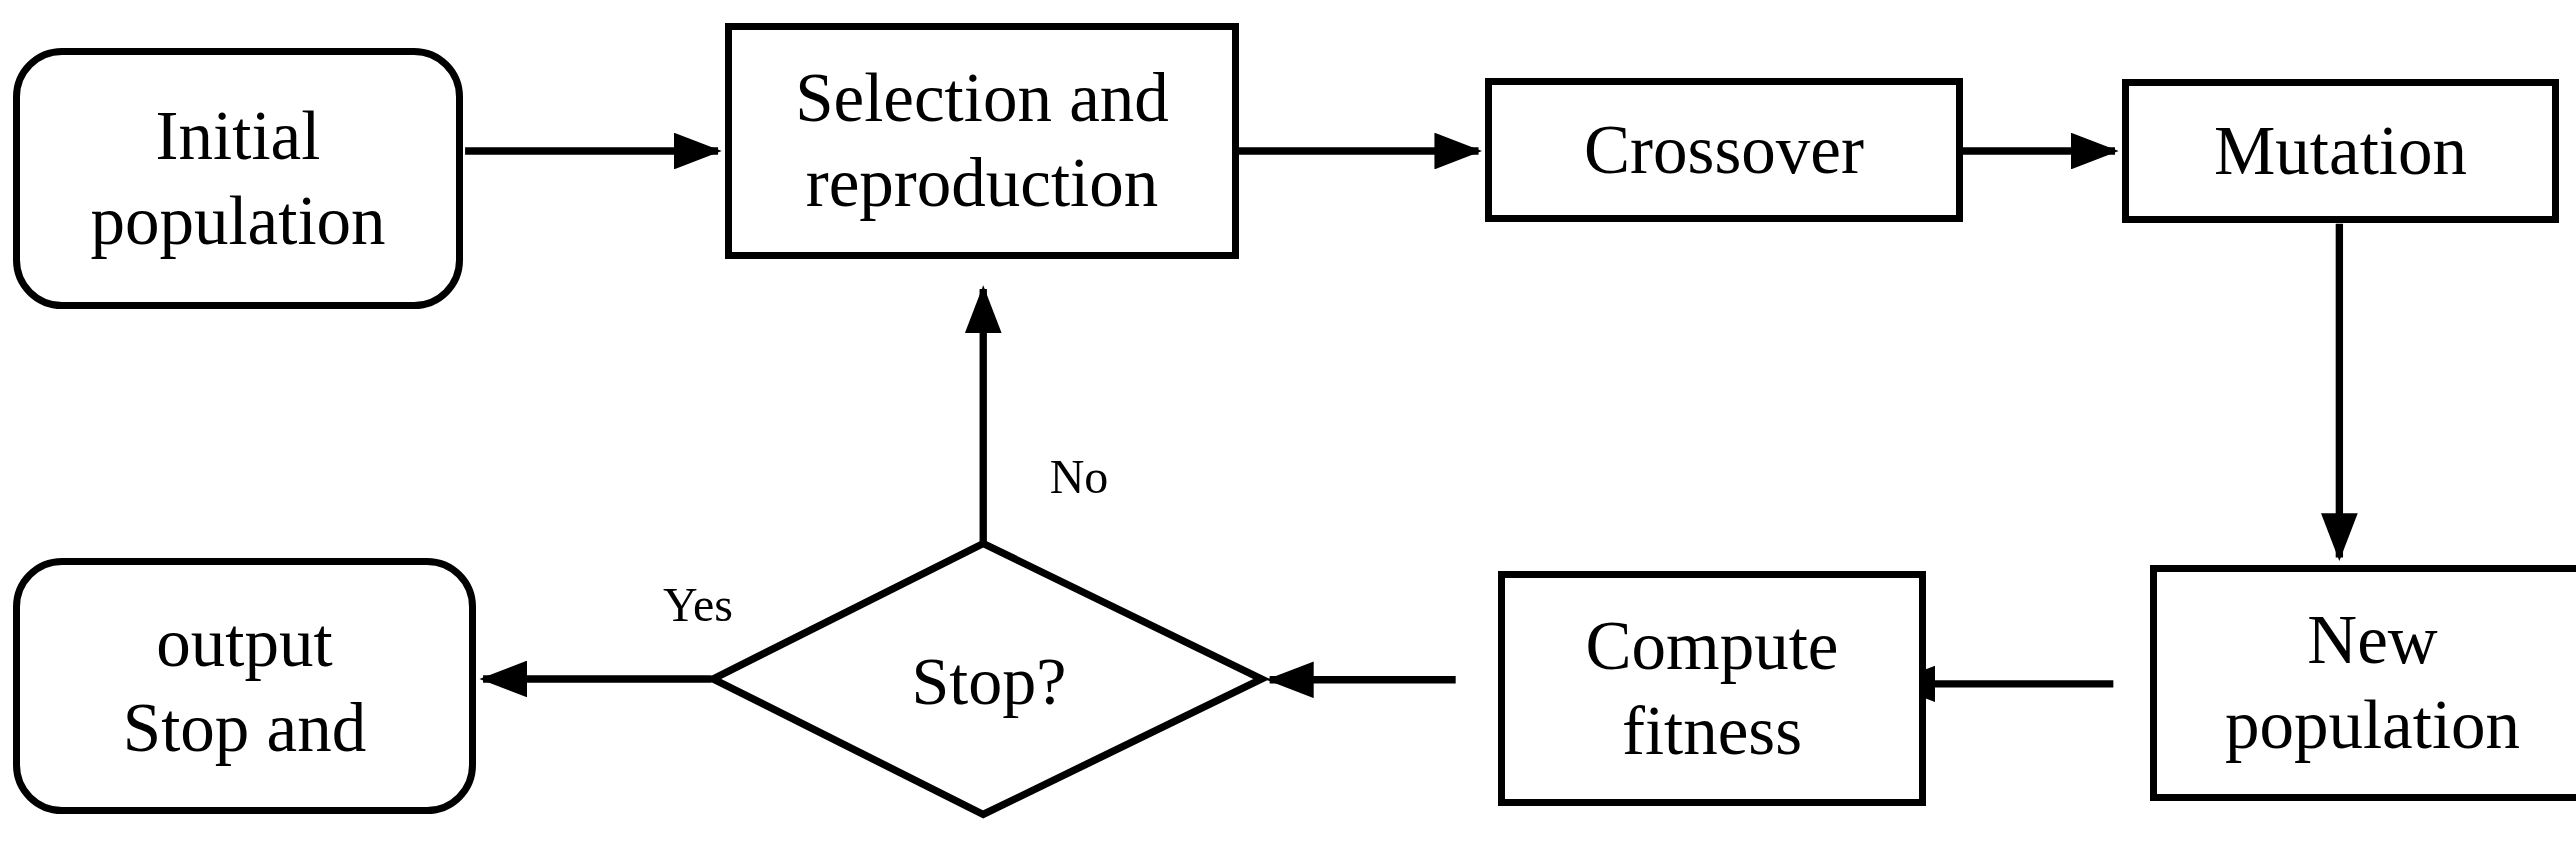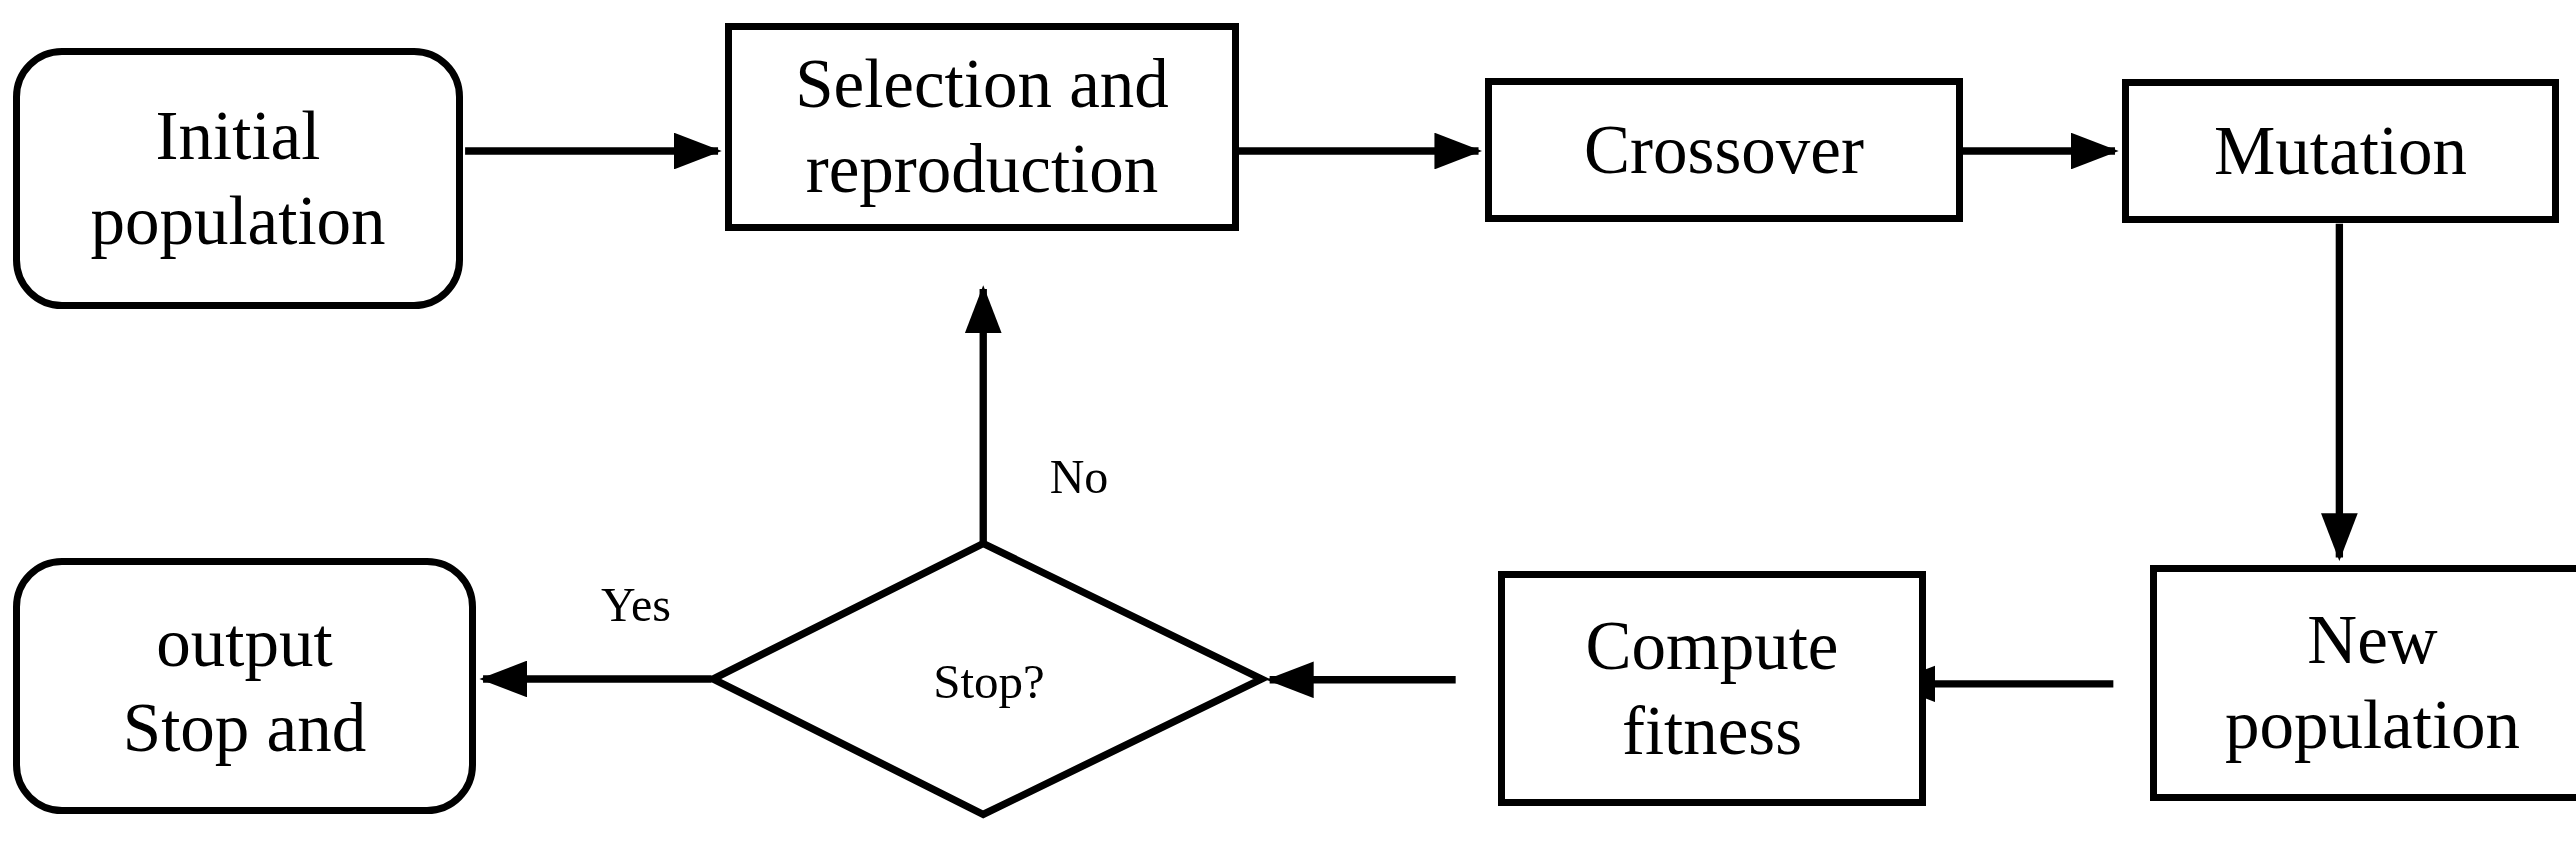--- a/index.html
+++ b/index.html
@@ -44,21 +44,21 @@
     position: absolute;
     transform: translate(-50%, -50%);
     font-size: 48px;
     line-height: 73px;
     white-space: nowrap;
     background: transparent;
   }
   .decision-label {
     position: absolute;
     transform: translate(-50%, -50%);
-    font-size: 49px;
+    font-size: 68px;
     line-height: 73px;
     white-space: nowrap;
     background: transparent;
   }
 </style>
 </head>
 <body>
 
 <div class="canvas">
 
@@ -86,21 +86,21 @@
     <line x1="872" y1="832" x2="592" y2="832" stroke="#000000" stroke-width="9" marker-end="url(#arrowhead)"></line>
 
     <polygon points="1205,666 1546,832 1205,998 874,832" fill="#ffffff" stroke="#000000" stroke-width="9" stroke-linejoin="miter"></polygon>
   </svg>
 
   <div class="node rounded" style="left:13px; top:20.4px; width:450px; height:261px;margin-top:28px;">
     <div>Initial</div>
     <div>population</div>
   </div>
 
-  <div class="node" style="left:725px; top:23px; width:514px; height:208px;">
+  <div class="node" style="left:725px; top:23px; width:514px; height:236px;">
     <div>Selection and</div>
     <div>reproduction</div>
   </div>
 
   <div class="node" style="left:1485px; top:78px; width:478px; height:144px;">
     <div>Crossover</div>
   </div>
 
   <div class="node" style="left:2122px; top:79px; width:437px; height:144px;">
     <div>Mutation</div>
@@ -118,16 +118,16 @@
 
   <div class="node rounded" style="left:13px; top:558px; width:463px; height:256px;">
     <div>output</div>
     <div>Stop and</div>
   </div>
 
   <div class="decision-label" style="left:989px; top:681px;">Stop?</div>
 
   <div class="edge-label" style="left:1079px; top:476px;">No</div>
 
-  <div class="edge-label" style="left:636px; top:604px;text-align:right;">Yes</div>
+  <div class="edge-label" style="left:698px; top:604px;text-align:right;">Yes</div>
 
 </div>
 
 
 </body></html>

